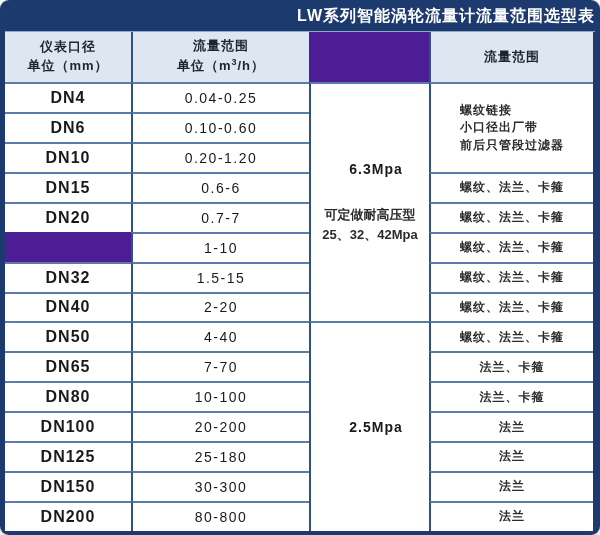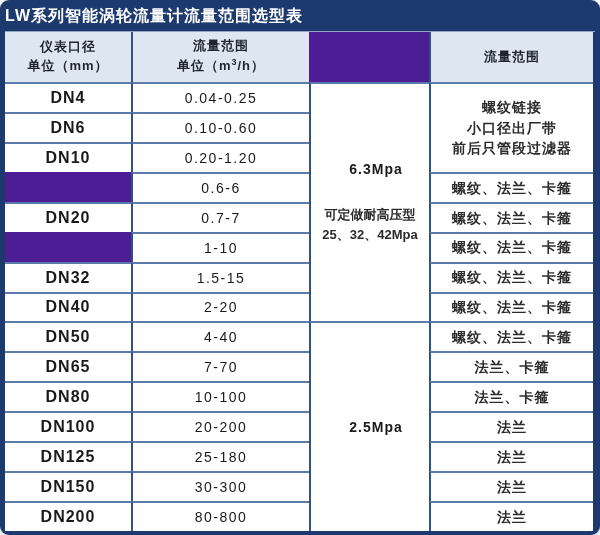--- a/index.html
+++ b/index.html
@@ -2,42 +2,42 @@
 <html><head>
 <meta charset="utf-8">
 <style>
   html,body{margin:0;padding:0;background:#ffffff;font-family:"Liberation Sans","DejaVu Sans",sans-serif;}
   .frame{
     width:600px;height:535px;box-sizing:border-box;
     background:#1d3a6e;border-radius:9px;overflow:hidden;
     padding:0 5px 4px 5px;box-shadow:0 1px 4px rgba(0,0,0,.25);
   }
   .title{
-    height:31px;line-height:31px;text-align:left;
+    height:31px;line-height:31px;text-align:right;
     color:#ffffff;font-size:16px;font-weight:bold;letter-spacing:1px;
     border-bottom:1px solid #8fa6c6;
   }
   .grid{
     width:588px;height:499px;background:#4c1d95;
     display:grid;
     grid-template-columns:126px 178px 120px 164px;
     grid-template-rows:50px repeat(15,1fr);
   }
   .c{
     display:flex;flex-direction:column;align-items:center;justify-content:center;
     background:#ffffff;overflow:hidden;
     border-top:2px solid #5b7cab;
   }
   .vb{border-left:2px solid #2e5383;}
   .hdr{background:#dde6f1;border-top:none;}
   .hdr .l{font-size:13px;font-weight:bold;color:#1f2430;line-height:1.45;letter-spacing:1px;}
   sup{font-size:9px;}
   .dn{font-size:16px;font-weight:bold;color:#1a1a1a;letter-spacing:1px;}
   .rng{font-size:14px;font-weight:normal;color:#1a1a1a;letter-spacing:1.5px;}
-  .conn{font-size:14px;font-weight:bold;color:#2b2b2b;letter-spacing:1px;line-height:1.45;text-align:center;}
+  .conn{font-size:12px;font-weight:bold;color:#2b2b2b;letter-spacing:1px;line-height:1.45;text-align:left;}
   .pmain{font-size:14px;font-weight:bold;color:#1a1a1a;letter-spacing:1px;margin-left:12px;}
   .pnote{font-size:13px;font-weight:bold;color:#2b2b2b;line-height:1.5;text-align:center;margin-top:28px;}
 </style>
 </head>
 <body>
 
 <div class="frame">
   <div class="title">LW系列智能涡轮流量计流量范围选型表</div>
 
   <div class="grid">
@@ -55,20 +55,23 @@
     </div>
 
     <div class="c" style="grid-area:2/1/3/2">
         <span class="dn">DN4</span>
       </div>
     <div class="c" style="grid-area:3/1/4/2">
         <span class="dn">DN6</span>
       </div>
     <div class="c" style="grid-area:4/1/5/2">
         <span class="dn">DN10</span>
+      </div>
+    <div class="c" style="grid-area:5/1/6/2">
+        <span class="dn">DN15</span>
       </div>
     <div class="c" style="grid-area:6/1/7/2">
         <span class="dn">DN20</span>
       </div>
     <div class="c" style="grid-area:8/1/9/2">
         <span class="dn">DN32</span>
       </div>
     <div class="c" style="grid-area:9/1/10/2">
         <span class="dn">DN40</span>
       </div>

